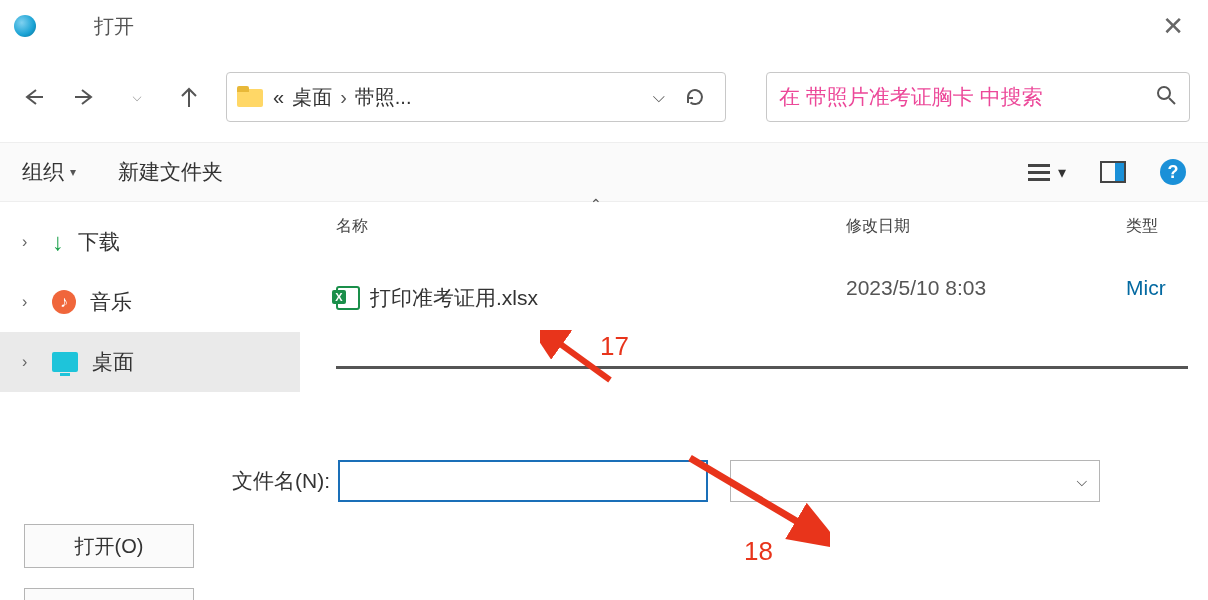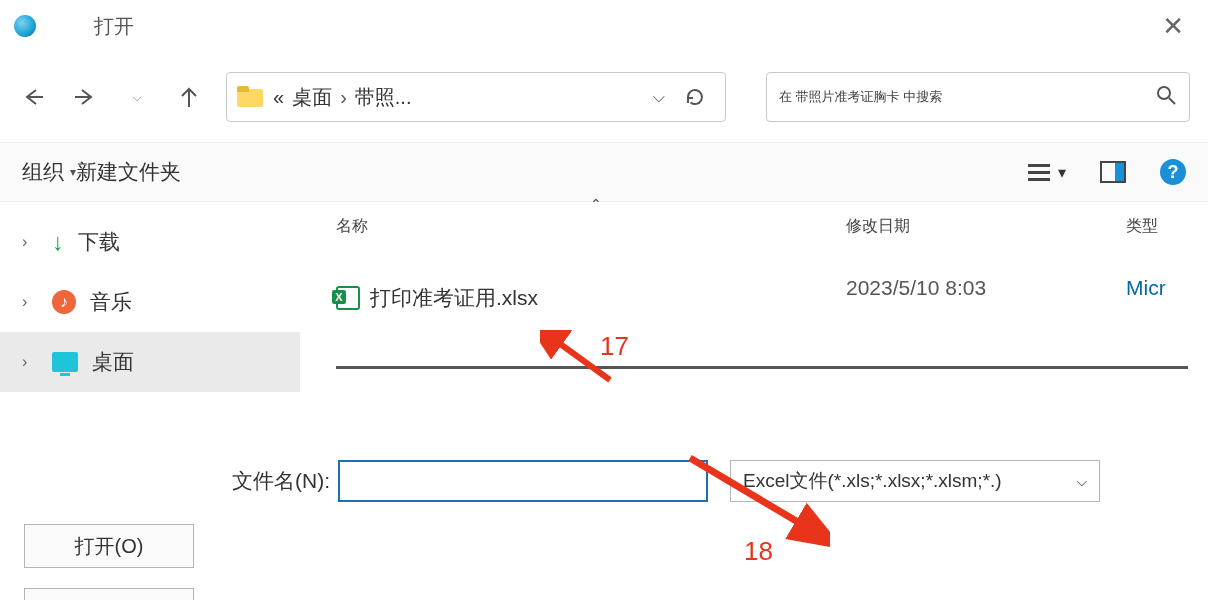--- a/index.html
+++ b/index.html
@@ -18,25 +18,25 @@
   .addrbox { flex: 0 0 500px; height: 50px; border: 1px solid #c8c8c8; border-radius: 4px; display: flex; align-items: center; padding: 0 10px; gap: 10px; background: #fff; }
   .folder-icon { width: 26px; height: 22px; position: relative; }
   .folder-icon::before { content:""; position:absolute; top:3px; left:0; width:26px; height:18px; background:#ffd766; border-radius:2px; }
   .folder-icon::after { content:""; position:absolute; top:0; left:0; width:12px; height:6px; background:#e8b838; border-radius:2px 2px 0 0; }
   .crumbs { font-size: 20px; color: #333; display: flex; align-items: center; gap: 8px; }
   .crumbs .sep { color: #555; }
   .addr-spacer { flex: 1; }
   .addr-chev { color: #555; }
   .refresh { width: 40px; display:flex; align-items:center; justify-content:center; }
   .searchbox { flex: 1; margin-left: 18px; height: 50px; border: 1px solid #c8c8c8; border-radius: 4px; display: flex; align-items: center; padding: 0 12px; background: #fff; }
-  .searchbox .ph { font-size: 13px; color: #404040; }
+  .searchbox .ph { font-size: 21px; color: #ec4899; }
   .searchbox .sicon { margin-left: auto; }
 
   
-  .toolbar { height: 60px; display: flex; align-items: center; padding: 0 22px; background: #fafafa; border-top: 1px solid #eee; border-bottom: 1px solid #eee; }
+  .toolbar { height: 60px; display: flex; align-items: center; padding: 0 22px; gap: 42px; background: #fafafa; border-top: 1px solid #eee; border-bottom: 1px solid #eee; }
   .tbtn { font-size: 21px; color: #333; display: flex; align-items: center; gap: 6px; }
   .tbtn .drop { font-size: 12px; color: #555; }
   .tool-right { margin-left: auto; display: flex; align-items: center; gap: 34px; }
   .layout-lines { display:flex; flex-direction:column; gap:4px;}
   .layout-lines span{ width:22px; height:3px; background:#444; }
   .layout-icon { width:26px; height:22px; border:2px solid #444; position:relative;}
   .layout-icon::before{content:"";position:absolute;right:0;top:0;bottom:0;width:9px;background:#1a90d8;}
   .help-icon { width:26px; height:26px; border-radius:50%; background:#1a90d8; color:#fff; display:flex; align-items:center; justify-content:center; font-size:18px; font-weight:bold;}
 
   
@@ -191,21 +191,20 @@
     </div>
     <div class="sep-line"></div>
   </div>
 </div>
 
 <div class="bottom">
   <div class="fn-row">
     <div class="fn-label">文件名(N):</div>
     <div class="fn-input"></div>
     <div class="filter">
-      <span>Excel文件(*.xls;*.xlsx;*.xlsm;*.)</span>
       <span class="drop2">⌵</span>
     </div>
   </div>
   <div class="btn-row">
     <div class="winbtn">
         <span>打开(O)</span>
       </div>
     <div class="winbtn">
         <span>取消</span>
       </div>

